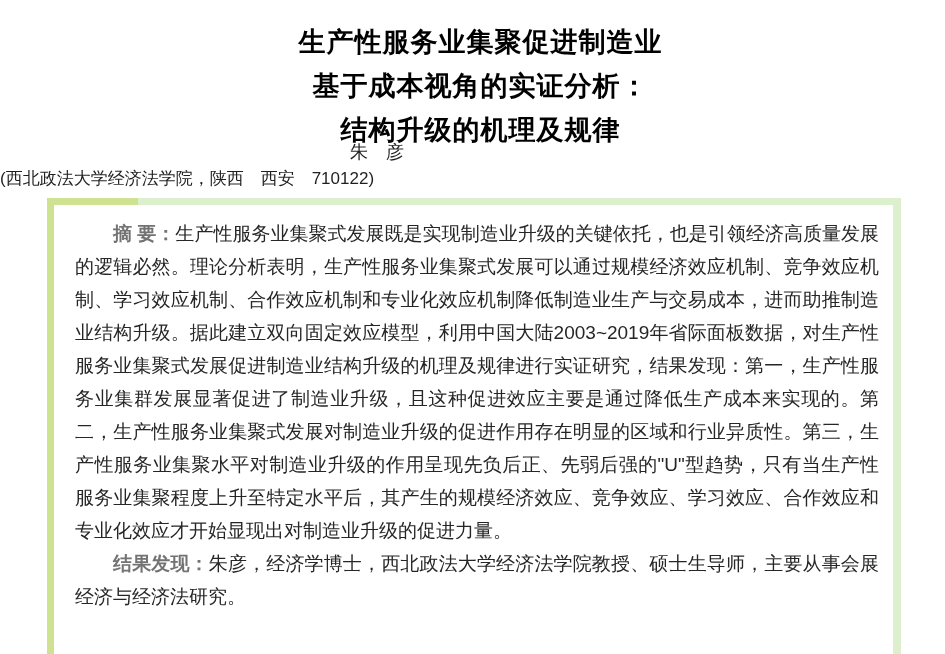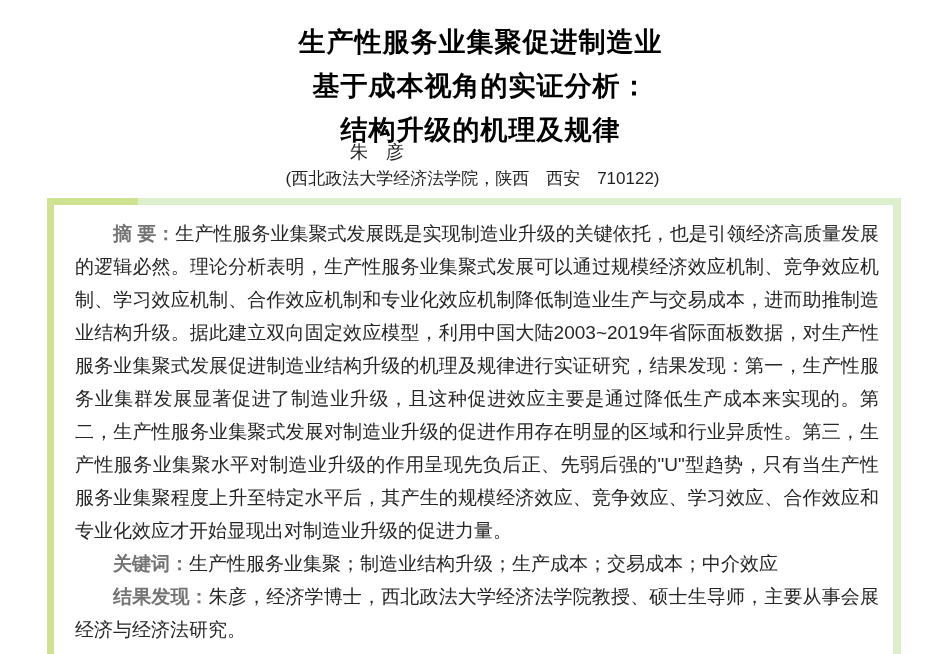--- a/index.html
+++ b/index.html
@@ -20,21 +20,21 @@
     font-size: 27px; font-weight: bold; line-height: 44px;
     letter-spacing: 1px;
   }
   .author-line {
     position: absolute; top: 139px; left: 0; width: 754px;
     text-align: center; font-size: 18px; line-height: 26px; color: #1f1f1f;
     white-space: pre-wrap;
   }
   .affiliation-line {
     position: absolute; top: 167px; left: 0; width: 945px;
-    text-align: center; font-size: 17px; line-height: 24px; color: #1f1f1f;
+    font-size: 17px; line-height: 24px; color: #1f1f1f;
     white-space: pre-wrap;
   }
 
   .abstract-box {
     position: absolute; top: 198px; left: 47px;
     width: 854px; height: 456px;
     border-left: 7px solid #cfe291;
     border-right: 8px solid #ddf0cd;
     background: #ffffff;
   }
@@ -68,18 +68,17 @@
 
   <div class="affiliation-line">(西北政法大学经济法学院，陕西　西安　710122)</div>
 
   <div class="abstract-box">
     <div class="box-top-strip">
       <div class="strip-dark"></div>
       <div class="strip-light"></div>
     </div>
     <div class="box-content">
       <p class="para"><b>摘 要：</b><span>生产性服务业集聚式发展既是实现制造业升级的关键依托，也是引领经济高质量发展的逻辑必然。理论分析表明，生产性服务业集聚式发展可以通过规模经济效应机制、竞争效应机制、学习效应机制、合作效应机制和专业化效应机制降低制造业生产与交易成本，进而助推制造业结构升级。据此建立双向固定效应模型，利用中国大陆2003~2019年省际面板数据，对生产性服务业集聚式发展促进制造业结构升级的机理及规律进行实证研究，结果发现：第一，生产性服务业集群发展显著促进了制造业升级，且这种促进效应主要是通过降低生产成本来实现的。第二，生产性服务业集聚式发展对制造业升级的促进作用存在明显的区域和行业异质性。第三，生产性服务业集聚水平对制造业升级的作用呈现先负后正、先弱后强的"U"型趋势，只有当生产性服务业集聚程度上升至特定水平后，其产生的规模经济效应、竞争效应、学习效应、合作效应和专业化效应才开始显现出对制造业升级的促进力量。</span></p>
-      <p class="para"><b>关键词：</b><span>生产性服务业集聚；制造业结构升级；生产成本；交易成本；中介效应</span></p>
       <p class="para"><b>结果发现：</b><span>朱彦，经济学博士，西北政法大学经济法学院教授、硕士生导师，主要从事会展经济与经济法研究。</span></p>
     </div>
   </div>
 
 </div>
 
 </body></html>

